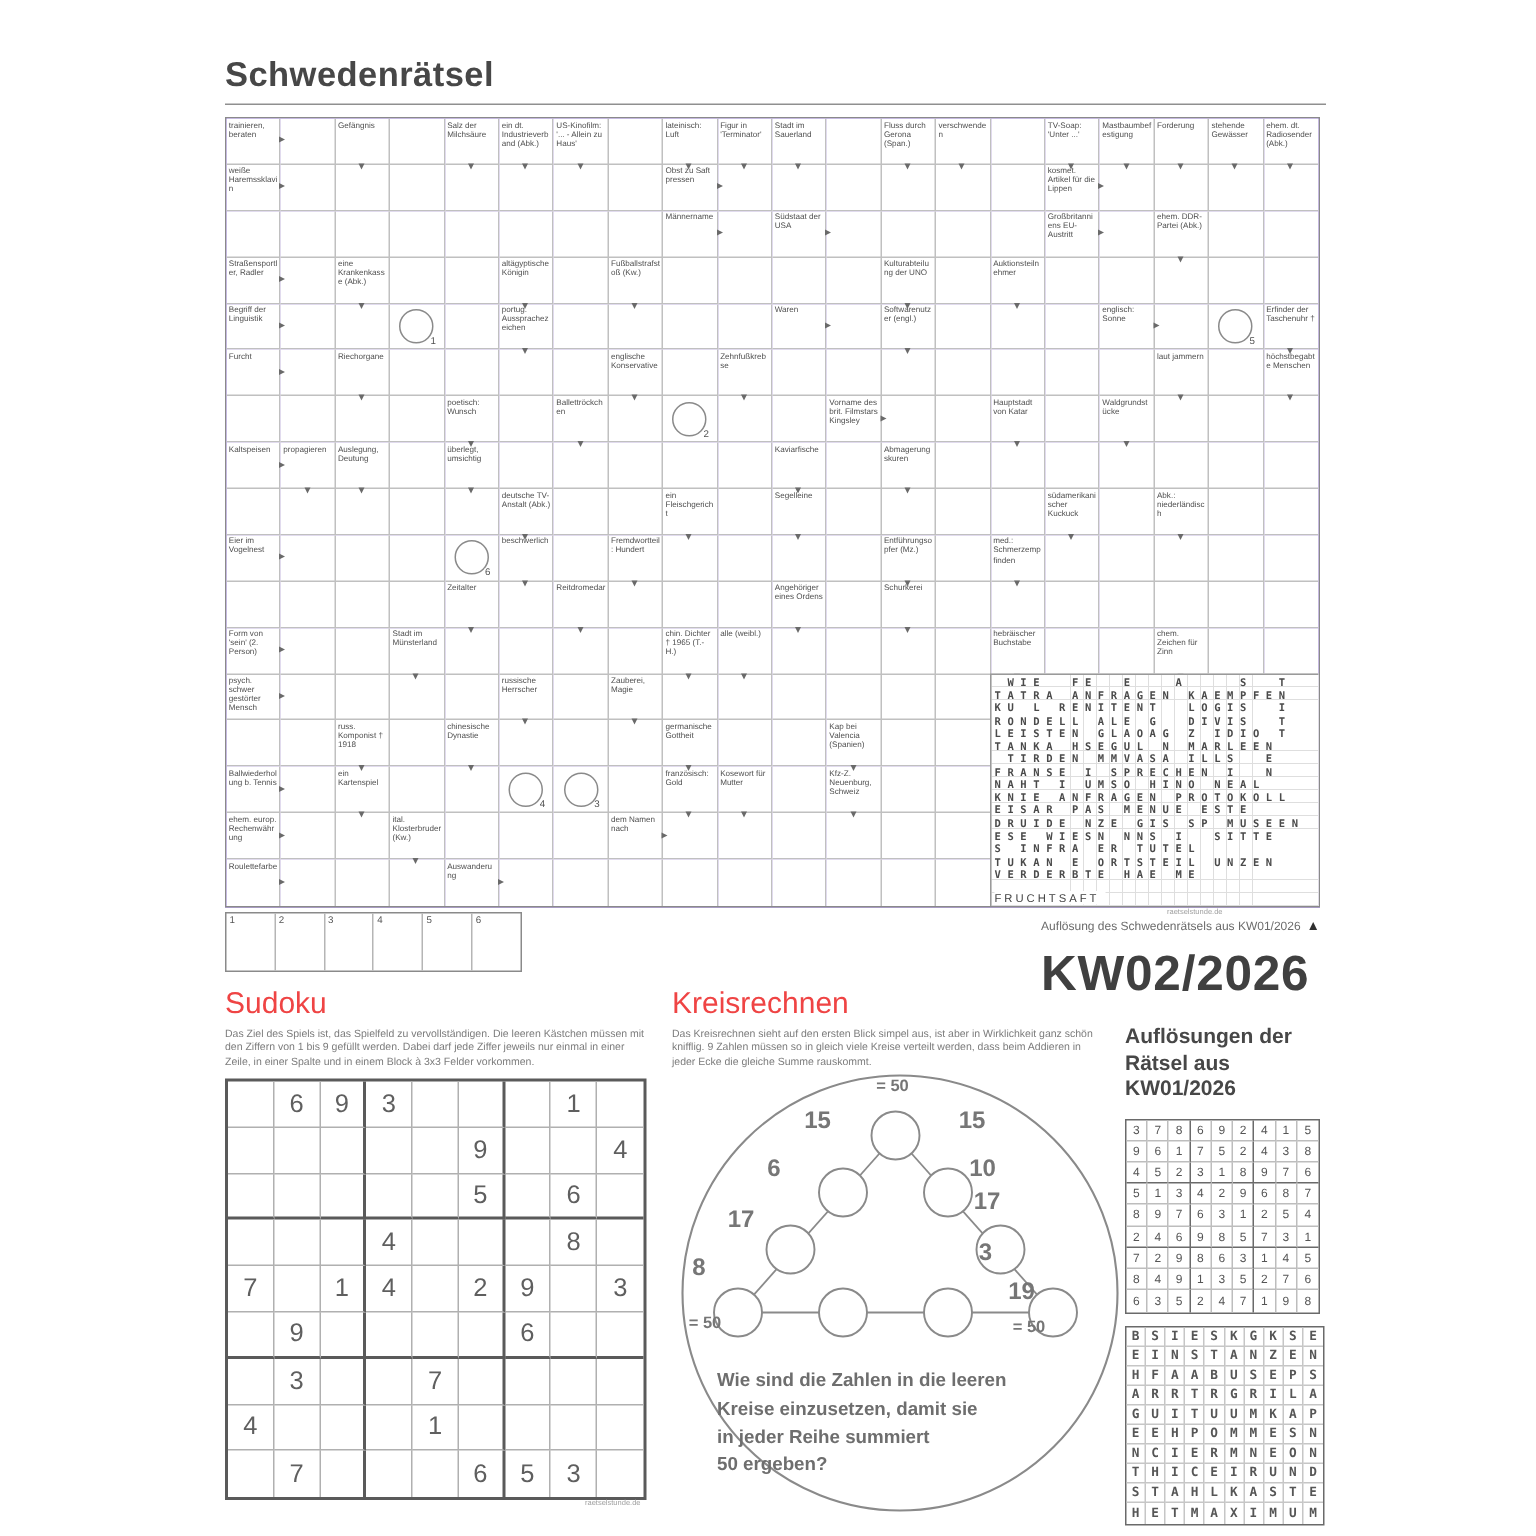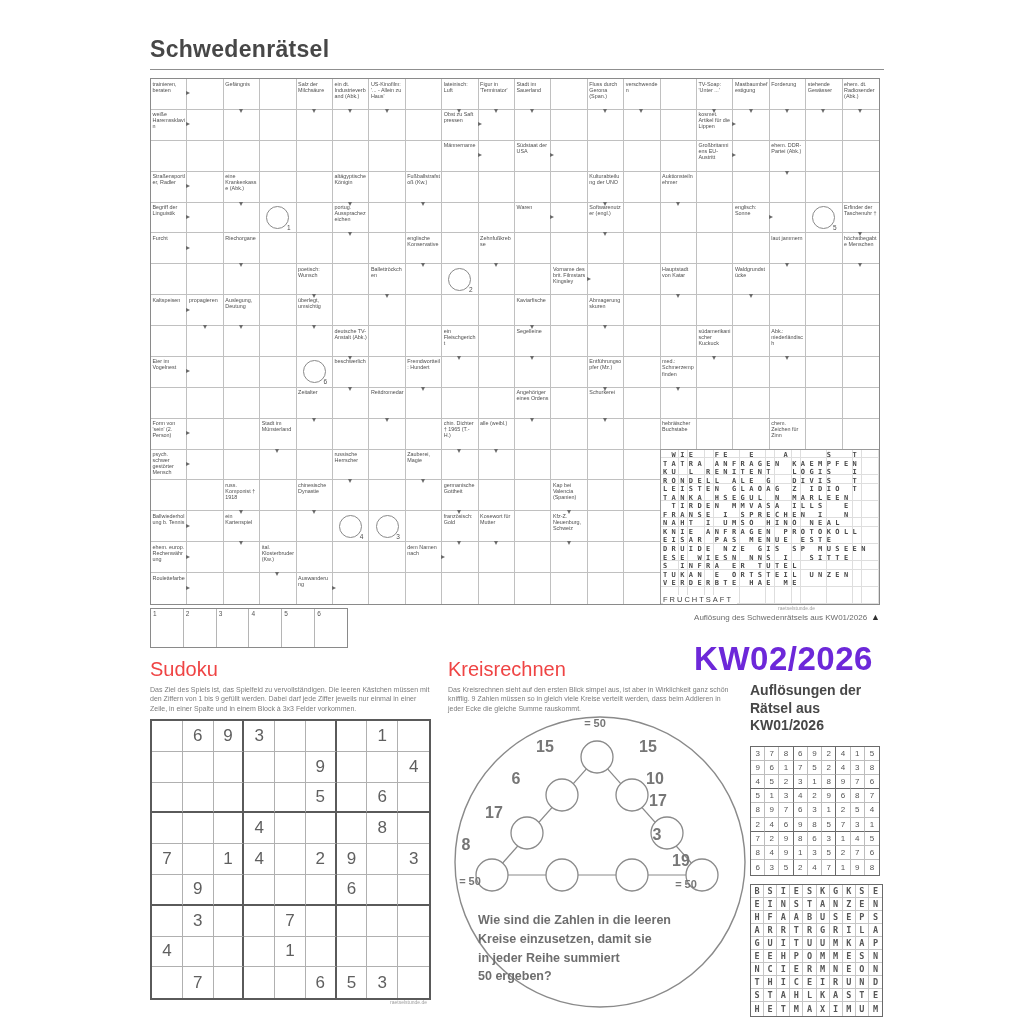--- a/index.html
+++ b/index.html
@@ -34,21 +34,21 @@
 
   
   #below-row{position:absolute;left:150px;top:608px;width:730px;height:62px}
   #strip{display:flex;border:1.5px solid #8a8a8a;width:198px;height:40px;background:#fff}
   .strip-cell{flex:1;border-right:1px solid #b5b5b5;position:relative}
   .strip-cell:last-child{border-right:none}
   .strip-num{position:absolute;top:1px;left:2px;font-size:6.5px;color:#555}
   #below-right{position:absolute;right:0;top:4px;text-align:left}
   #sol-note{font-size:8px;color:#6b6b6b}
   #sol-note .tri{font-size:9px;color:#2f2f2f;margin-left:4px}
-  #issue{font-size:33px;font-weight:800;color:#6d28d9;letter-spacing:.5px;margin-top:18px}
+  #issue{font-size:33px;font-weight:800;color:#404040;letter-spacing:.5px;margin-top:8px}
 
   
   #sudoku-sec{position:absolute;left:150px;top:658px;width:284px}
   .h2{font-size:20px;font-weight:normal;color:#ef4444}
   .desc{font-size:7px;line-height:1.34;color:#7c7c7c;margin-top:4px}
   #sudoku-grid{margin-top:6px;width:281px;height:281px;border:2px solid #5a5a5a;background:#fff;
     display:grid;grid-template-columns:repeat(9,1fr);grid-template-rows:repeat(9,1fr)}
   .su-cell{border-right:1px solid #b0b0b0;border-bottom:1px solid #b0b0b0;display:flex;align-items:center;justify-content:center;
     font-size:17px;color:#5f5f5f}
   .su-cell.b-r{border-right:2px solid #5a5a5a}.su-cell.b-b{border-bottom:2px solid #5a5a5a}

